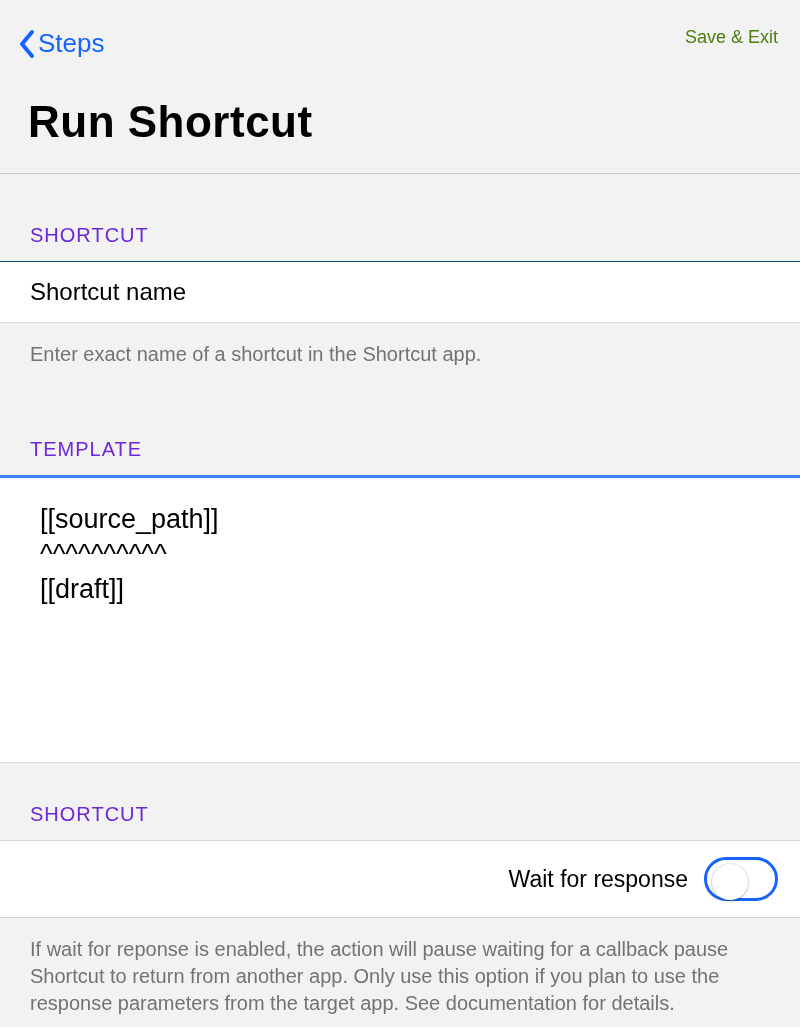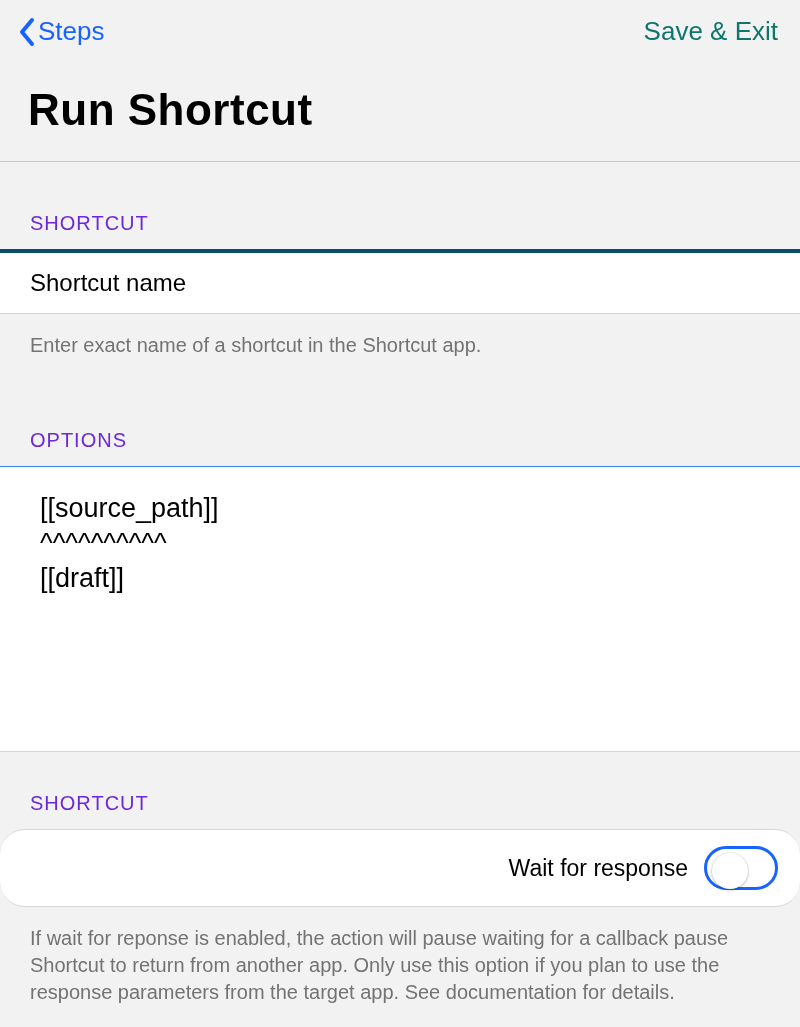--- a/index.html
+++ b/index.html
@@ -18,25 +18,26 @@
     padding: 16px 22px 8px 18px;
     background: #f2f2f2;
   }
   .nav-left {
     display: flex;
     align-items: center;
     gap: 2px;
     color: #1763ff;
     font-size: 26px;
     cursor: pointer;
+    margin-top: 12px;
   }
   .nav-left svg { display: block; }
   .nav-right {
-    color: #0f766e;
-    font-size: 26px;
+    color: #4d7c0f;
+    font-size: 18px;
     cursor: pointer;
   }
   .title {
     font-size: 44px;
     font-weight: 800;
     padding: 30px 44px 26px 28px;
     letter-spacing: 0.5px;
   }
   .hr {
     height: 1px;
@@ -47,21 +48,21 @@
     color: #6d28d9;
     letter-spacing: 1px;
     padding: 50px 30px 14px 30px;
     font-weight: 400;
   }
   .section-header.tight-top {
     padding-top: 70px;
   }
   .cell {
     background: #fff;
-    border-top: 4px solid #0c4a6e;
+    border-top: 1px solid #0c4a6e;
     border-bottom: 1px solid #d6d6d6;
     display: flex;
     align-items: center;
     padding: 16px 30px;
     font-size: 24px;
   }
   .cell .field-label {
     margin-right: 14px;
   }
   .cell input[type="text"] {
@@ -73,21 +74,21 @@
     background: transparent;
   }
   .footnote {
     font-size: 20px;
     color: #737373;
     padding: 18px 21px 0 30px;
     line-height: 1.35;
   }
   .template-cell {
     background: #fff;
-    border-top: 1px solid #3b82f6;
+    border-top: 3px solid #3b82f6;
     border-bottom: 1px solid #d6d6d6;
     padding: 24px 40px 30px 40px;
     min-height: 280px;
   }
   .template-editor {
     width: 100%;
     min-height: 230px;
     border: none;
     outline: none;
     resize: none;
@@ -100,21 +101,20 @@
   .options-cell {
     background: #fff;
     border-top: 1px solid #d6d6d6;
     border-bottom: 1px solid #d6d6d6;
     display: flex;
     align-items: center;
     justify-content: flex-end;
     padding: 16px 22px 16px 30px;
     font-size: 23px;
     gap: 16px;
-    border-radius: 25px;
   }
   
   .switch {
     position: relative;
     width: 74px;
     height: 44px;
     display: inline-block;
   }
   .track {
     position: absolute;
@@ -153,21 +153,21 @@
 
 <h1 class="title">Run Shortcut</h1>
 <div class="hr"></div>
 
 <div class="section-header">SHORTCUT</div>
 <div class="cell">
   <span class="field-label">Shortcut name</span>
 </div>
 <div class="footnote">Enter exact name of a shortcut in the Shortcut app.</div>
 
-<div class="section-header tight-top">OPTIONS</div>
+<div class="section-header tight-top">TEMPLATE</div>
 <div class="template-cell">
   <div class="template-editor" contenteditable="true" style="">[[source_path]]
 ^^^^^^^^^^
 [[draft]]</div>
 </div>
 
 <div class="section-header" style="padding-top:40px;">SHORTCUT</div>
 <div class="options-cell">
   <span>Wait for response</span>
   <label class="switch">

